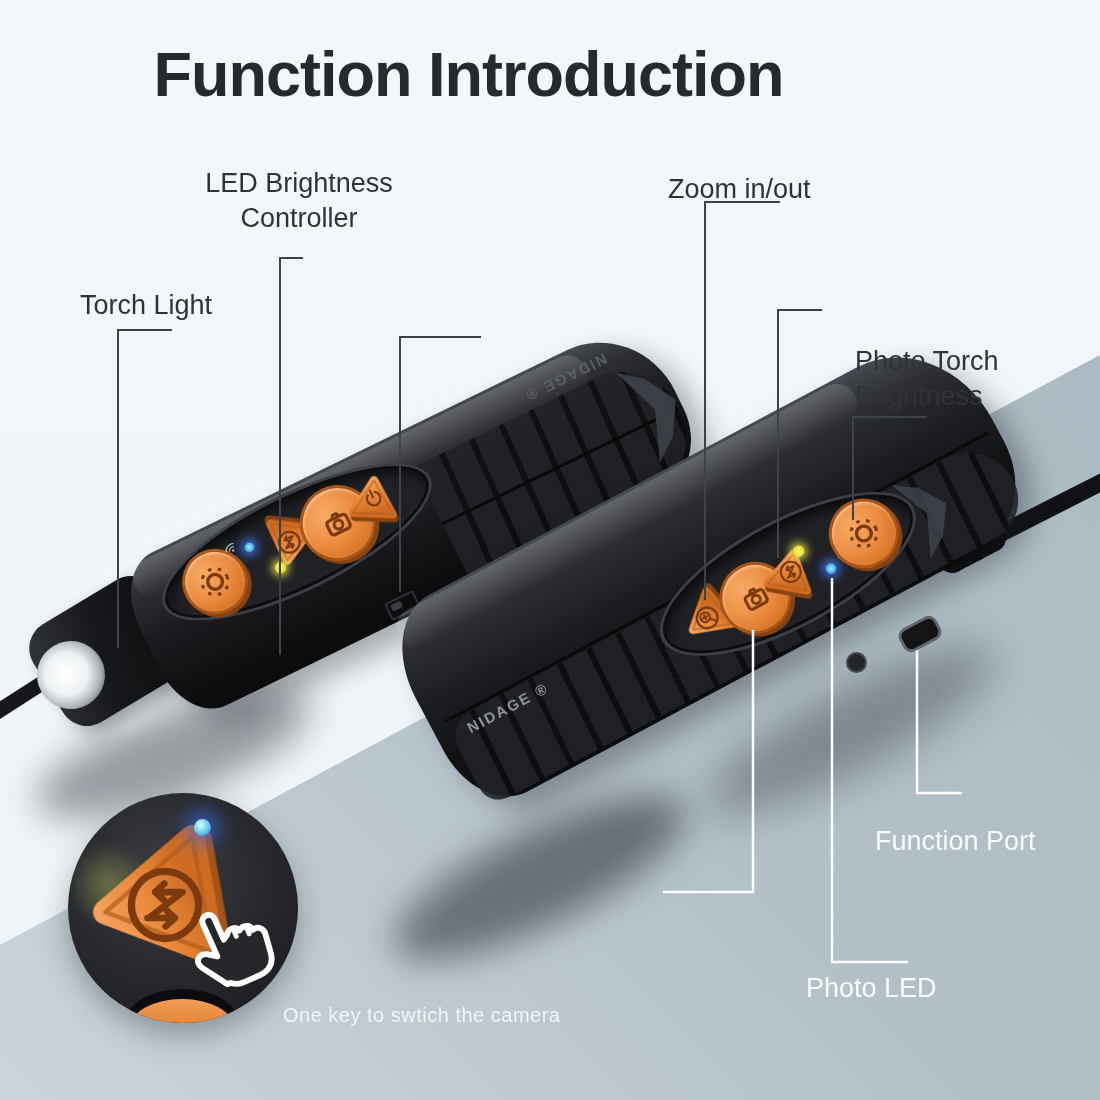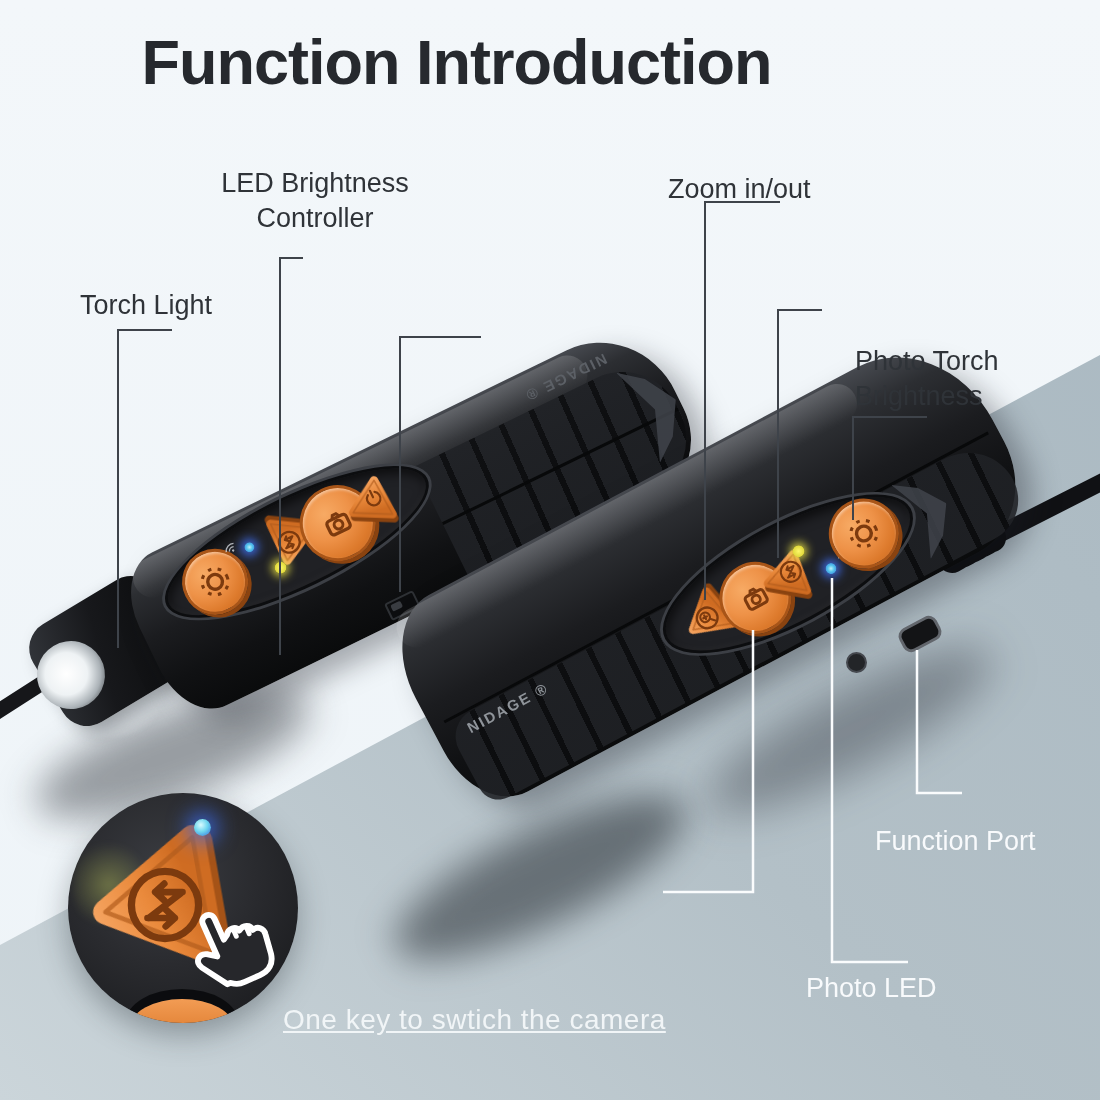--- a/index.html
+++ b/index.html
@@ -81,26 +81,26 @@
   .inset .ring-glyph{position:absolute;left:55px;top:70px;}
   .inset .led-blue{position:absolute;left:126px;top:26px;width:17px;height:17px;border-radius:50%;
     background:radial-gradient(circle at 40% 35%,#d9fbff 0%,#6fd6ef 45%,#2f6be0 100%);
     box-shadow:0 0 20px 7px rgba(58,105,235,.8);}
   .inset .bottom-btn{position:absolute;left:62px;top:206px;width:104px;height:58px;border-radius:50%;
     background:linear-gradient(180deg,#f29c54 0%,#dd7a2c 70%);box-shadow:0 -6px 0 4px rgba(9,10,12,.9);}
   .inset .hand{position:absolute;left:108px;top:92px;transform:rotate(-24deg);}
   
   .leads{position:absolute;left:0;top:0;pointer-events:none;}
   
-  .title{position:absolute;left:0;top:26px;width:913px;margin:0;text-align:center;
+  .title{position:absolute;left:0;top:26px;width:913px;margin:12px;text-align:center;
     font-size:63px;font-weight:700;letter-spacing:-1px;color:#26292e;}
   .label{position:absolute;font-size:27px;color:#2f3338;white-space:nowrap;line-height:35px;}
   .label.light{color:#f8fafc;}
   .label.center{text-align:center;}
-  .caption{position:absolute;left:283px;top:1004px;font-size:28px;color:#f1f5f7;letter-spacing:.5px;text-decoration:underline;}
+  .caption{position:absolute;left:283px;top:1004px;font-size:20px;color:#f1f5f7;letter-spacing:.5px;}
   .defs-holder{position:absolute;width:0;height:0;overflow:hidden;}
 </style>
 </head>
 <body>
 
 <svg class="defs-holder" aria-hidden="true">
   <defs>
     <linearGradient id="og" x1="0" y1="0" x2="0.4" y2="1">
       <stop offset="0" stop-color="#f6a765"></stop>
         <stop offset="0.55" stop-color="#ea8a3c"></stop>
@@ -277,21 +277,21 @@
     <polyline points="927,417 853,417 853,520" fill="none" stroke="#3e434a" stroke-width="2"></polyline>
     <polyline points="917,650 917,793 962,793" fill="none" stroke="#fafcfd" stroke-width="2.5"></polyline>
     <polyline points="832,578 832,962 908,962" fill="none" stroke="#fafcfd" stroke-width="2.5"></polyline>
     <polyline points="753,630 753,892 663,892" fill="none" stroke="#fafcfd" stroke-width="2.5"></polyline>
   </svg>
 
   <h1 class="title">Function Introduction</h1>
 
   <div class="label" style="left:80px;top:288px;">Torch Light</div>
 
-  <div class="label center" style="left:184px;top:166px;width:262px;">
+  <div class="label center" style="left:168px;top:166px;width:262px;">
     <div>LED Brightness</div>
     <div>Controller</div>
   </div>
 
   <div class="label" style="left:668px;top:172px;">Zoom in/out</div>
 
   <div class="label" style="left:855px;top:344px;">
     <div>Photo Torch</div>
     <div>Brightness</div>
   </div>

